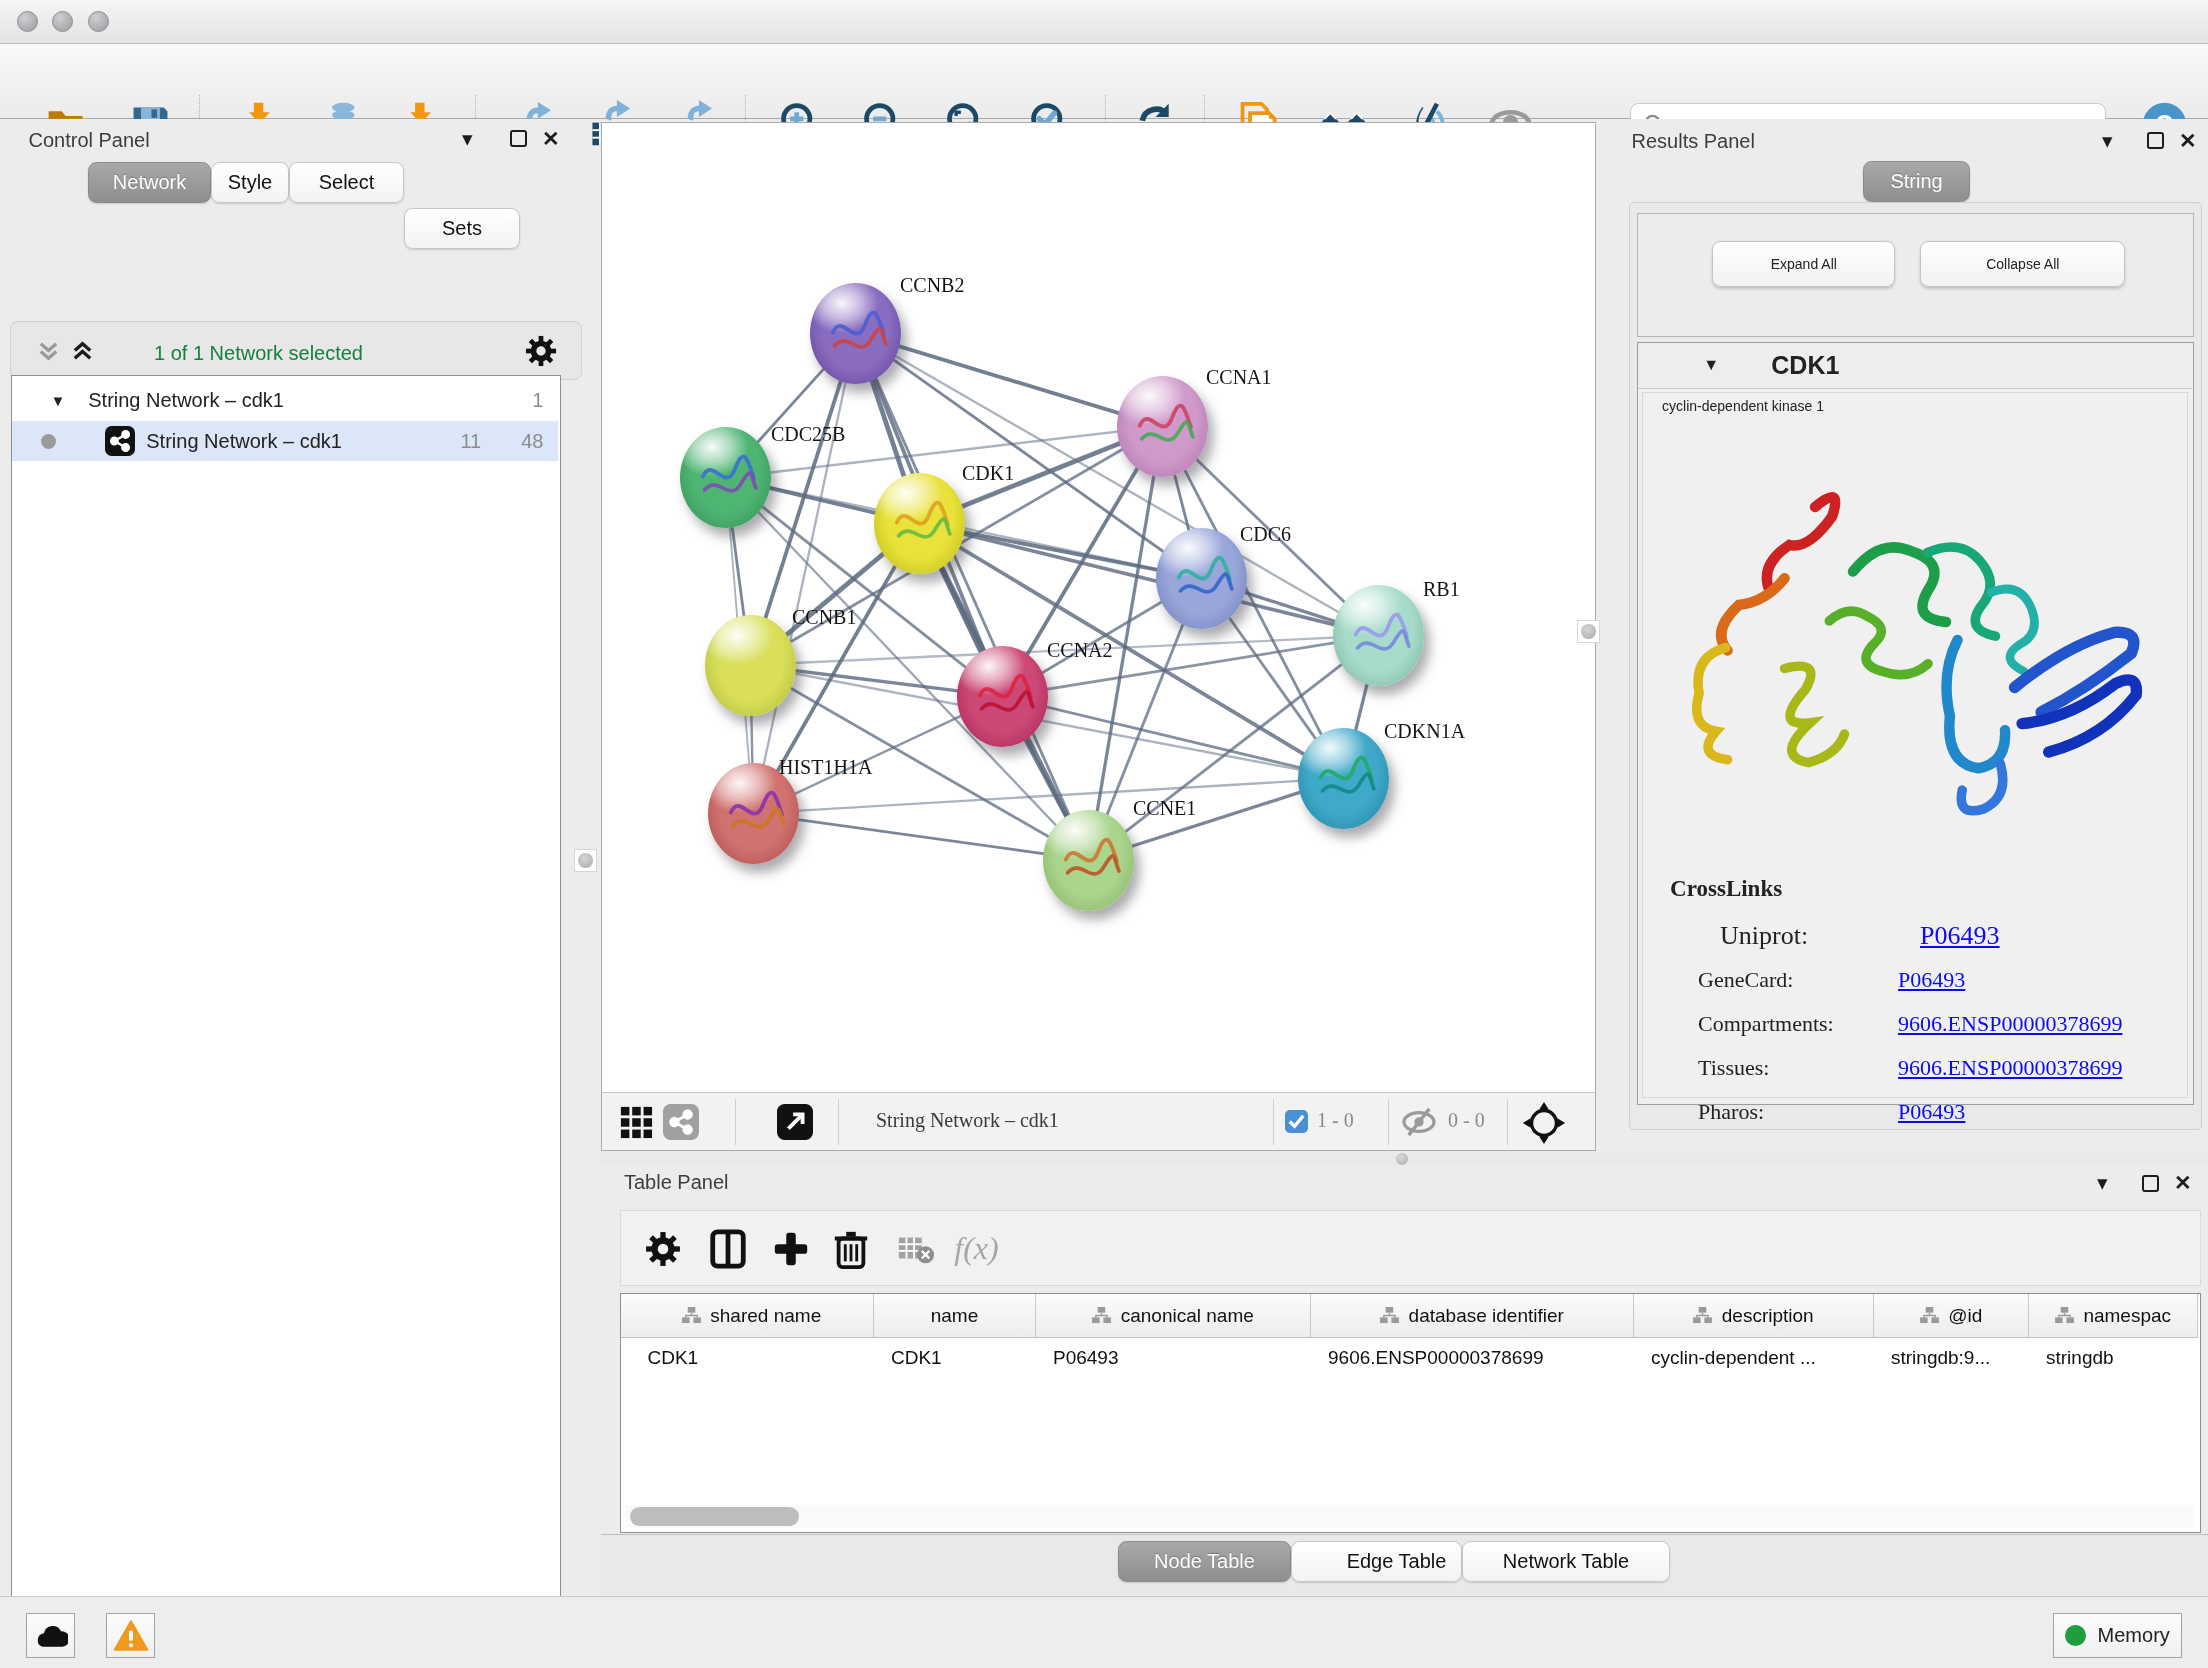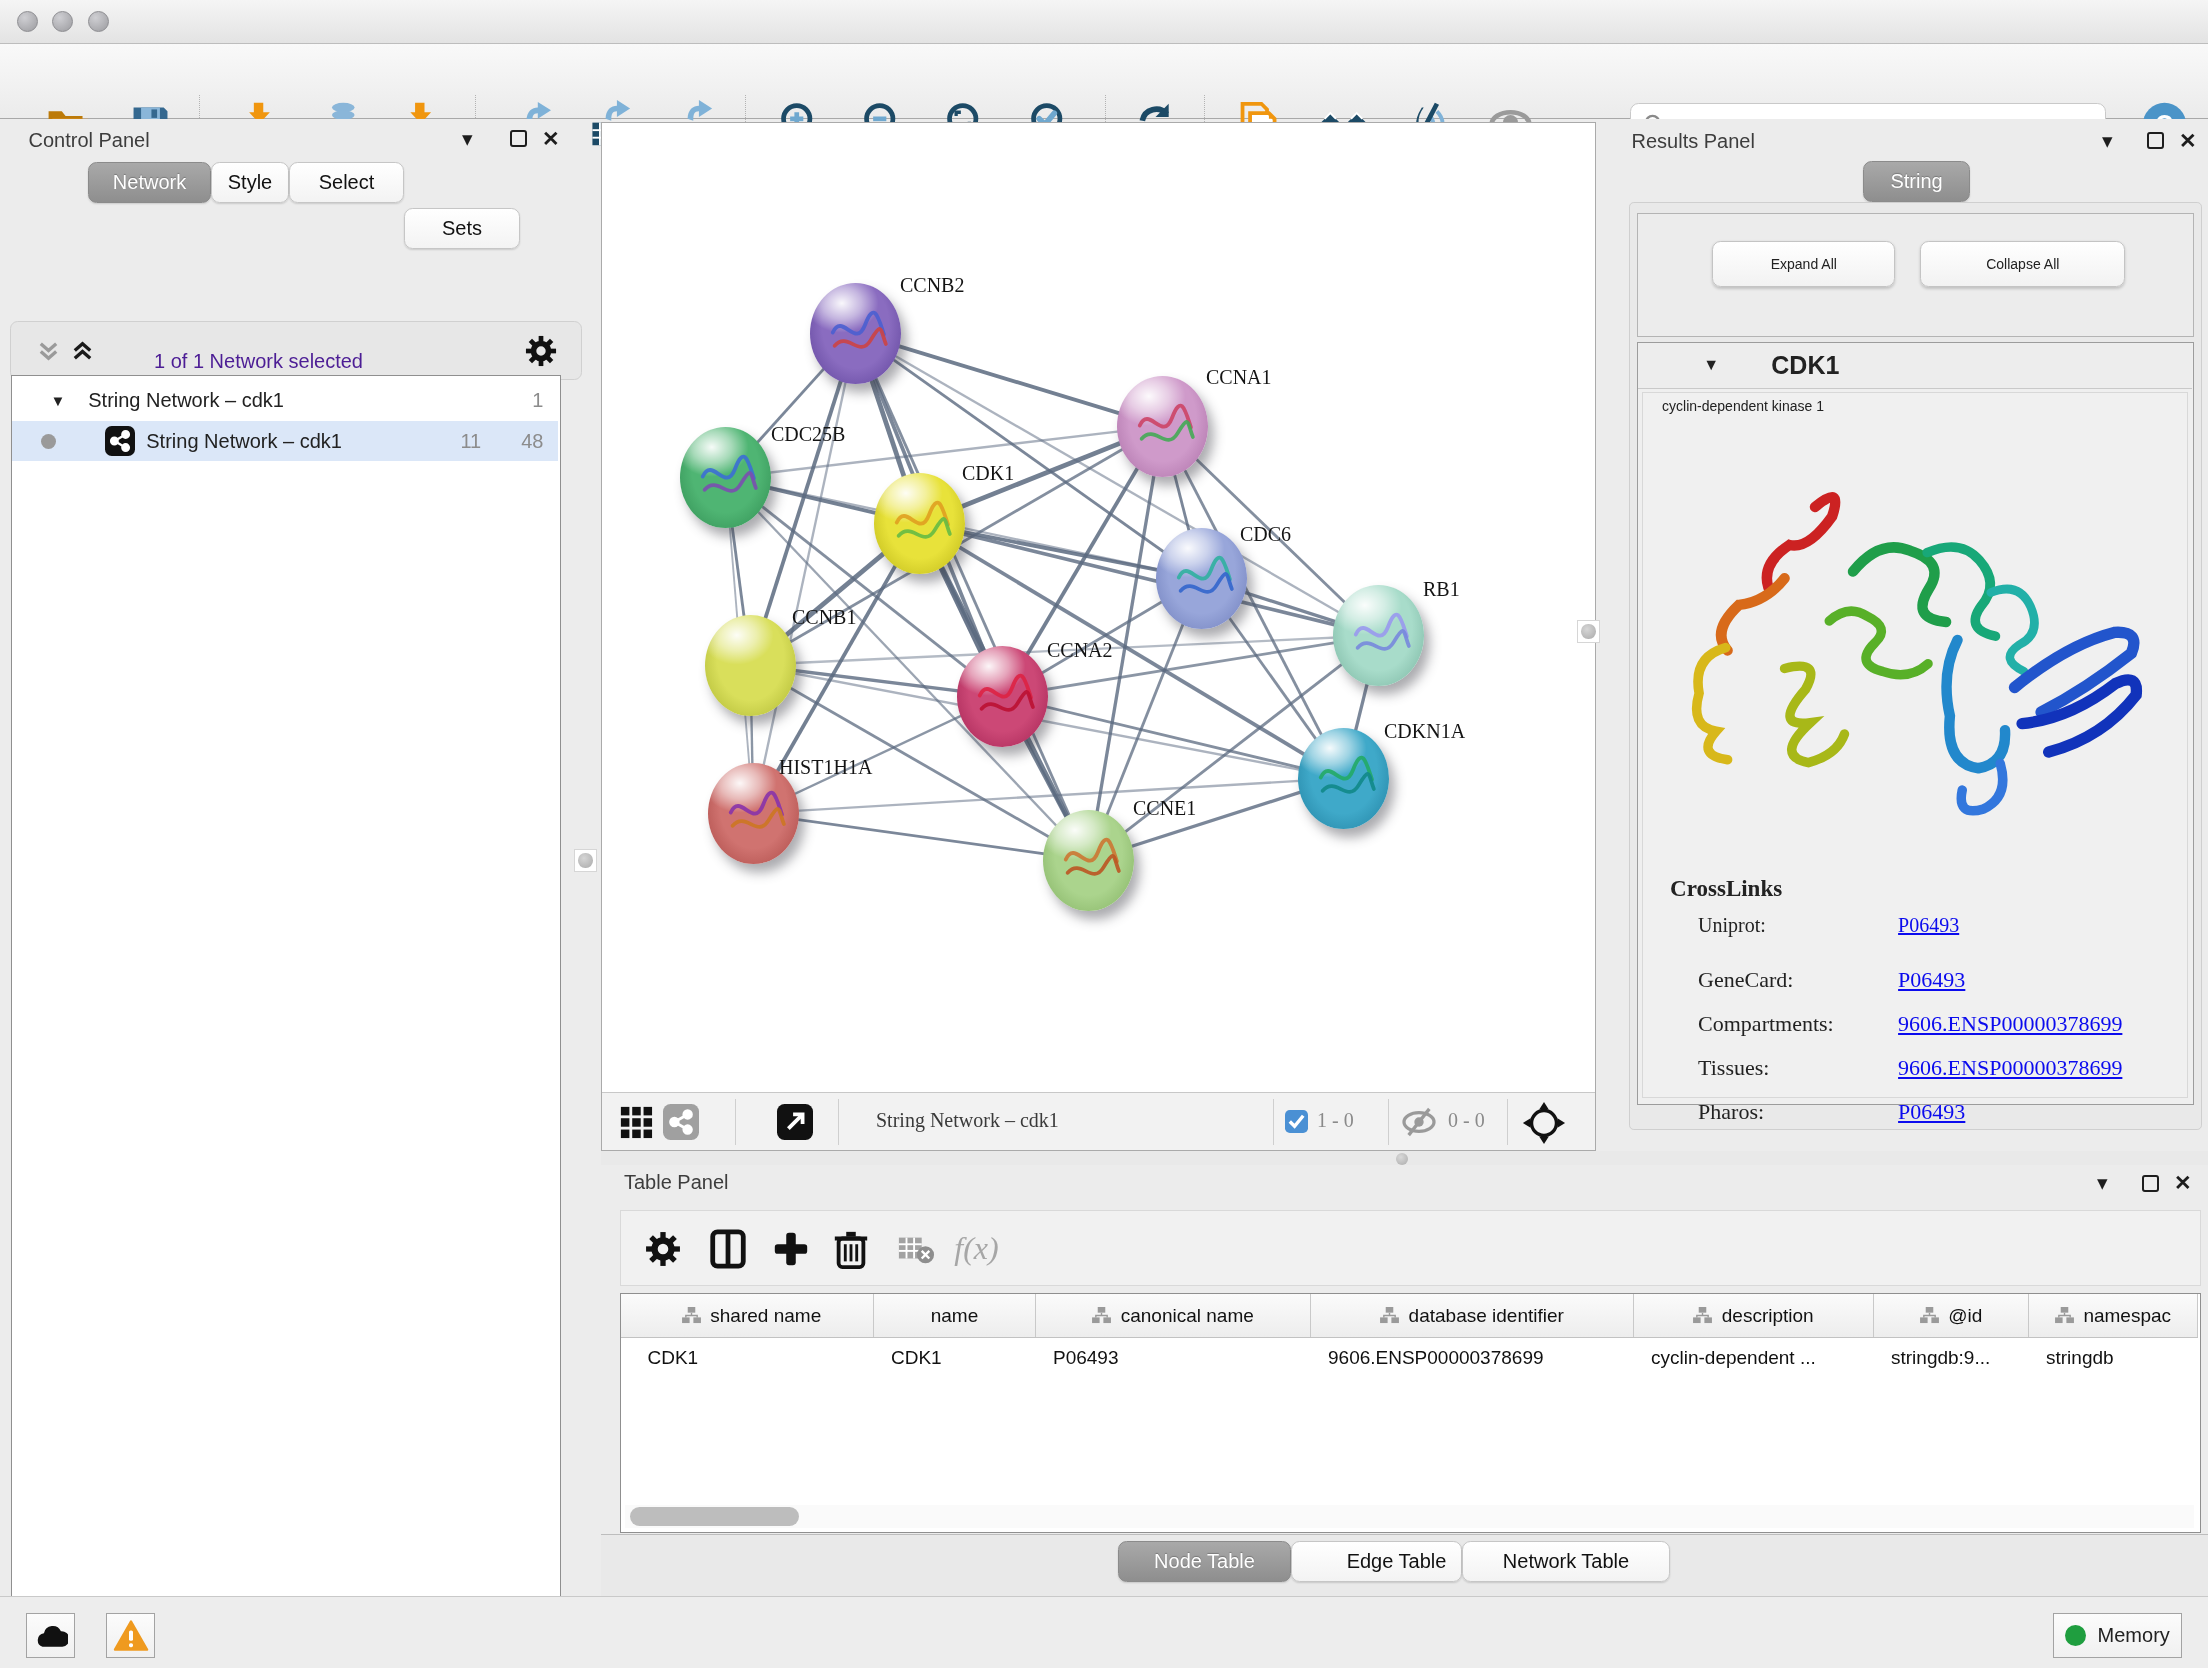--- a/index.html
+++ b/index.html
@@ -324,21 +324,21 @@
             <path d="M5 5 l8 7 8-7"></path>
             <path d="M5 13 l8 7 8-7"></path>
           </g>
         </svg>
       <svg class="abs" style="left:59px;top:17px" width="25" height="25" viewBox="0 0 26 26">
           <g fill="none" stroke="#1a1a1a" stroke-width="3.5">
             <path d="M5 12 l8-7 8 7"></path>
             <path d="M5 20 l8-7 8 7"></path>
           </g>
         </svg>
-      <div class="abs" style="left:0;top:28px;width:496px;text-align:center;font-size:20px;color:#4c1d95">1 of 1 Network selected</div>
+      <div class="abs" style="left:0;top:20px;width:496px;text-align:center;font-size:20px;color:#15803d">1 of 1 Network selected</div>
       <svg class="abs" style="left:514px;top:13.3px" width="32" height="32" viewBox="0 0 34 34">
           <circle cx="17" cy="17" r="8" fill="none" stroke="#111" stroke-width="6"></circle>
           <g stroke="#111" stroke-width="5">
             <line x1="17" y1="1" x2="17" y2="8"></line>
             <line x1="17" y1="26" x2="17" y2="33"></line>
             <line x1="1" y1="17" x2="8" y2="17"></line>
             <line x1="26" y1="17" x2="33" y2="17"></line>
             <line x1="5.7" y1="5.7" x2="10.6" y2="10.6"></line>
             <line x1="23.4" y1="23.4" x2="28.3" y2="28.3"></line>
             <line x1="5.7" y1="28.3" x2="10.6" y2="23.4"></line>
@@ -557,21 +557,21 @@
               <path d="M268 108 q35 -15 55 8 q22 25 2 48 q-18 25 15 32" stroke="#18a878" stroke-width="10"></path>
               <path d="M300 200 q-18 35 -8 80 q-5 50 30 55 q30 -5 28 -40" stroke="#2288cc" stroke-width="11"></path>
               <path d="M335 150 q30 -12 42 15 q12 28 -12 40 q-22 15 5 28" stroke="#22b0a8" stroke-width="9"></path>
               <path d="M360 250 q55 -45 105 -58 q28 -2 18 22 q-48 38 -95 62" stroke="#2255cc" stroke-width="12"></path>
               <path d="M368 288 q50 -5 98 -42 q25 -12 22 12 q-35 45 -92 60" stroke="#1133bb" stroke-width="12"></path>
               <path d="M345 330 q10 35 -18 48 q-28 8 -22 -20" stroke="#3377dd" stroke-width="10"></path>
             </g>
           </svg>
           <div class="abs serif" style="left:27px;top:483px;font-size:23px;font-weight:bold">CrossLinks</div>
           <div id="crosslinks" class="abs" style="left:55px;top:521px;width:476px">
-              <div class="serif" style="display: flex; height: 44px; font-size: 20px;">
+              <div class="serif" style="display: flex; height: 44px; align-items: center; font-size: 26px; margin-left: 22px;">
                 <span style="width: 200px;">Uniprot:</span>
                 <a class="xlink">P06493</a>
               </div>
               <div class="serif" style="display: flex; height: 44px; align-items: center; font-size: 22px;">
                 <span style="width: 200px;">GeneCard:</span>
                 <a class="xlink">P06493</a>
               </div>
               <div class="serif" style="display: flex; height: 44px; align-items: center; font-size: 22px;">
                 <span style="width: 200px;">Compartments:</span>
                 <a class="xlink">9606.ENSP00000378699</a>

